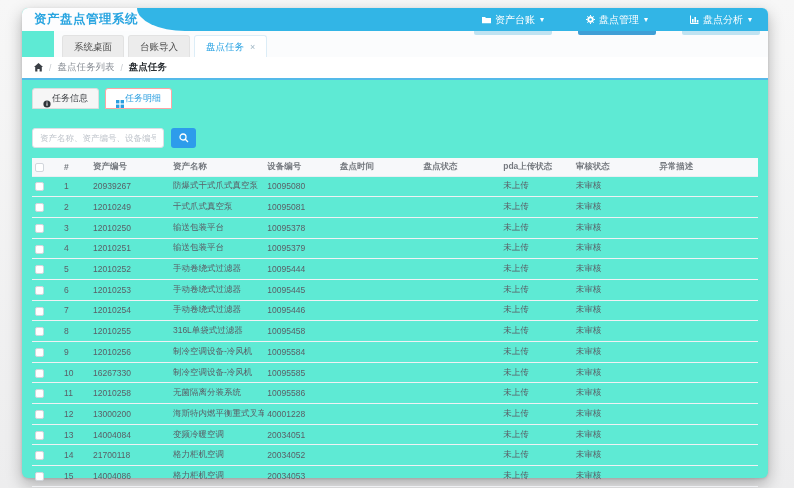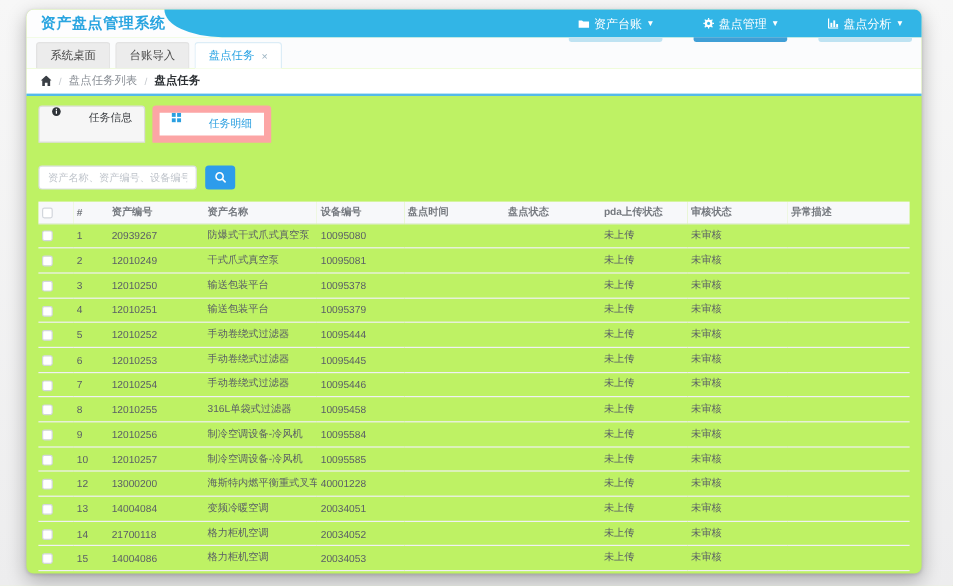--- a/index.html
+++ b/index.html
@@ -1,65 +1,65 @@
 <!DOCTYPE html>
 <html><head>
 <meta charset="utf-8">
 <style>
   * { margin:0; padding:0; box-sizing:border-box; }
   html,body { width:794px; height:488px; overflow:hidden;
     font-family:"Liberation Sans","DejaVu Sans",sans-serif;
     background:linear-gradient(#f7f7f7,#ededee); }
 
   .window { position:absolute; left:22px; top:8px; width:746px; height:470px;
-    background:#bef264; border-radius:6px;
+    background:#5eead4; border-radius:6px;
     box-shadow:0 6px 16px rgba(0,0,0,0.28), 0 1px 3px rgba(0,0,0,0.12); }
 
   
   .app-header { position:relative; height:23px; border-radius:6px 6px 0 0; background:#fdfdfe; }
   .app-title { position:absolute; left:12px; top:0; line-height:23px;
     font-size:12.5px; font-weight:bold; color:#2aa5e0; letter-spacing:0.5px; }
   .cyan-bar { position:absolute; left:115px; right:0; top:0; height:23px;
     background:#32b5e6; border-top-right-radius:6px;
     border-bottom-left-radius:48px 23px;
     display:flex; justify-content:flex-end; align-items:center;
     gap:42px; padding-right:16px; }
   .topnav-item { position:relative; display:flex; align-items:center; gap:4px;
     color:#fff; font-size:10px; cursor:pointer; height:23px; }
   .topnav-item .chev { font-size:8px; margin-left:1px; }
   .topnav-item::after { content:''; position:absolute; left:-8px; right:-8px;
     top:23px; height:4px; background:#bfe3f2; border-radius:0 0 2px 2px; }
   .topnav-item.active::after { background:#3f9fd6; }
   .topnav-item svg { display:block; }
 
   
-  .tabbar { height:26px; padding:4px 0 0 8px; background:#fbfcfd; display:flex; gap:4px; }
+  .tabbar { height:26px; padding:4px 0 0 8px; background:#fbfcfd; display:flex; gap:4px;margin-left:32px; }
   .tab { font-size:9.5px; padding:0 11px; line-height:20px; border-radius:3px 3px 0 0;
     background:#ececec; color:#4a4a4a; border:1px solid #e2e2e2; border-bottom:none;
     display:flex; align-items:center; gap:6px; cursor:pointer; }
   .tab.active { background:#fff; color:#2aa3e3; border-color:#dcedf7; }
   .tab .close { color:#9fb6c4; font-size:9px; }
 
   
   .breadcrumb { height:23px; display:flex; align-items:center; gap:6px;
     padding-left:12px; font-size:9.5px; color:#8a8f96;
     border-bottom:2px solid #54bae9; background:#fff; }
   .breadcrumb .sep { color:#c4c8cd; font-size:8.5px; }
   .breadcrumb .crumb { cursor:pointer; }
   .breadcrumb .crumb.current { color:#2b2f33; font-weight:bold; }
   .breadcrumb svg { display:block; }
 
   
   .content { padding:8px 10px 0 10px; }
 
   .subtabs { display:flex; gap:6px; }
   .subtab { font-size:9px; padding:0 10px; line-height:19px; border-radius:3px 3px 0 0;
-    display:flex; align-items:flex-start; gap:23px; cursor:pointer;
+    display:flex; align-items:flex-end; gap:1px; cursor:pointer;
     background:#f6f6f6; border:1px solid #ddd; color:#3a3d41; }
-  .subtab.active { background:#fff; border:6px solid #fca5a5; color:#2a9fe0; }
+  .subtab.active { background:#fff; border:1px solid #fca5a5; color:#2a9fe0; }
   .subtab svg { display:block; }
 
   .search-row { margin-top:19px; display:flex; align-items:center; gap:7px; }
   .search-input { width:132px; height:20px; border:1px solid #dcdfe6; border-radius:3px;
     font-size:8.5px; padding:0 7px; color:#555; outline:none;
     font-family:"Liberation Sans","DejaVu Sans",sans-serif; }
   .search-input::placeholder { color:#bfc4cb; }
   .search-btn { width:25px; height:20px; background:#2d9ceb; border:none; border-radius:3px;
     display:flex; align-items:center; justify-content:center; cursor:pointer; }
 
@@ -314,23 +314,35 @@
             <td>10095584</td>
             <td></td>
             <td></td>
             <td>未上传</td>
             <td>未审核</td>
             <td></td>
           </tr>
           <tr>
             <td><span class="cb"></span></td>
             <td>10</td>
-            <td>12010257</td>
+            <td>16267330</td>
             <td>制冷空调设备-冷风机</td>
             <td>10095585</td>
+            <td></td>
+            <td></td>
+            <td>未上传</td>
+            <td>未审核</td>
+            <td></td>
+          </tr>
+          <tr>
+            <td><span class="cb"></span></td>
+            <td>11</td>
+            <td>12010258</td>
+            <td>无菌隔离分装系统</td>
+            <td>10095586</td>
             <td></td>
             <td></td>
             <td>未上传</td>
             <td>未审核</td>
             <td></td>
           </tr>
           <tr>
             <td><span class="cb"></span></td>
             <td>12</td>
             <td>13000200</td>

